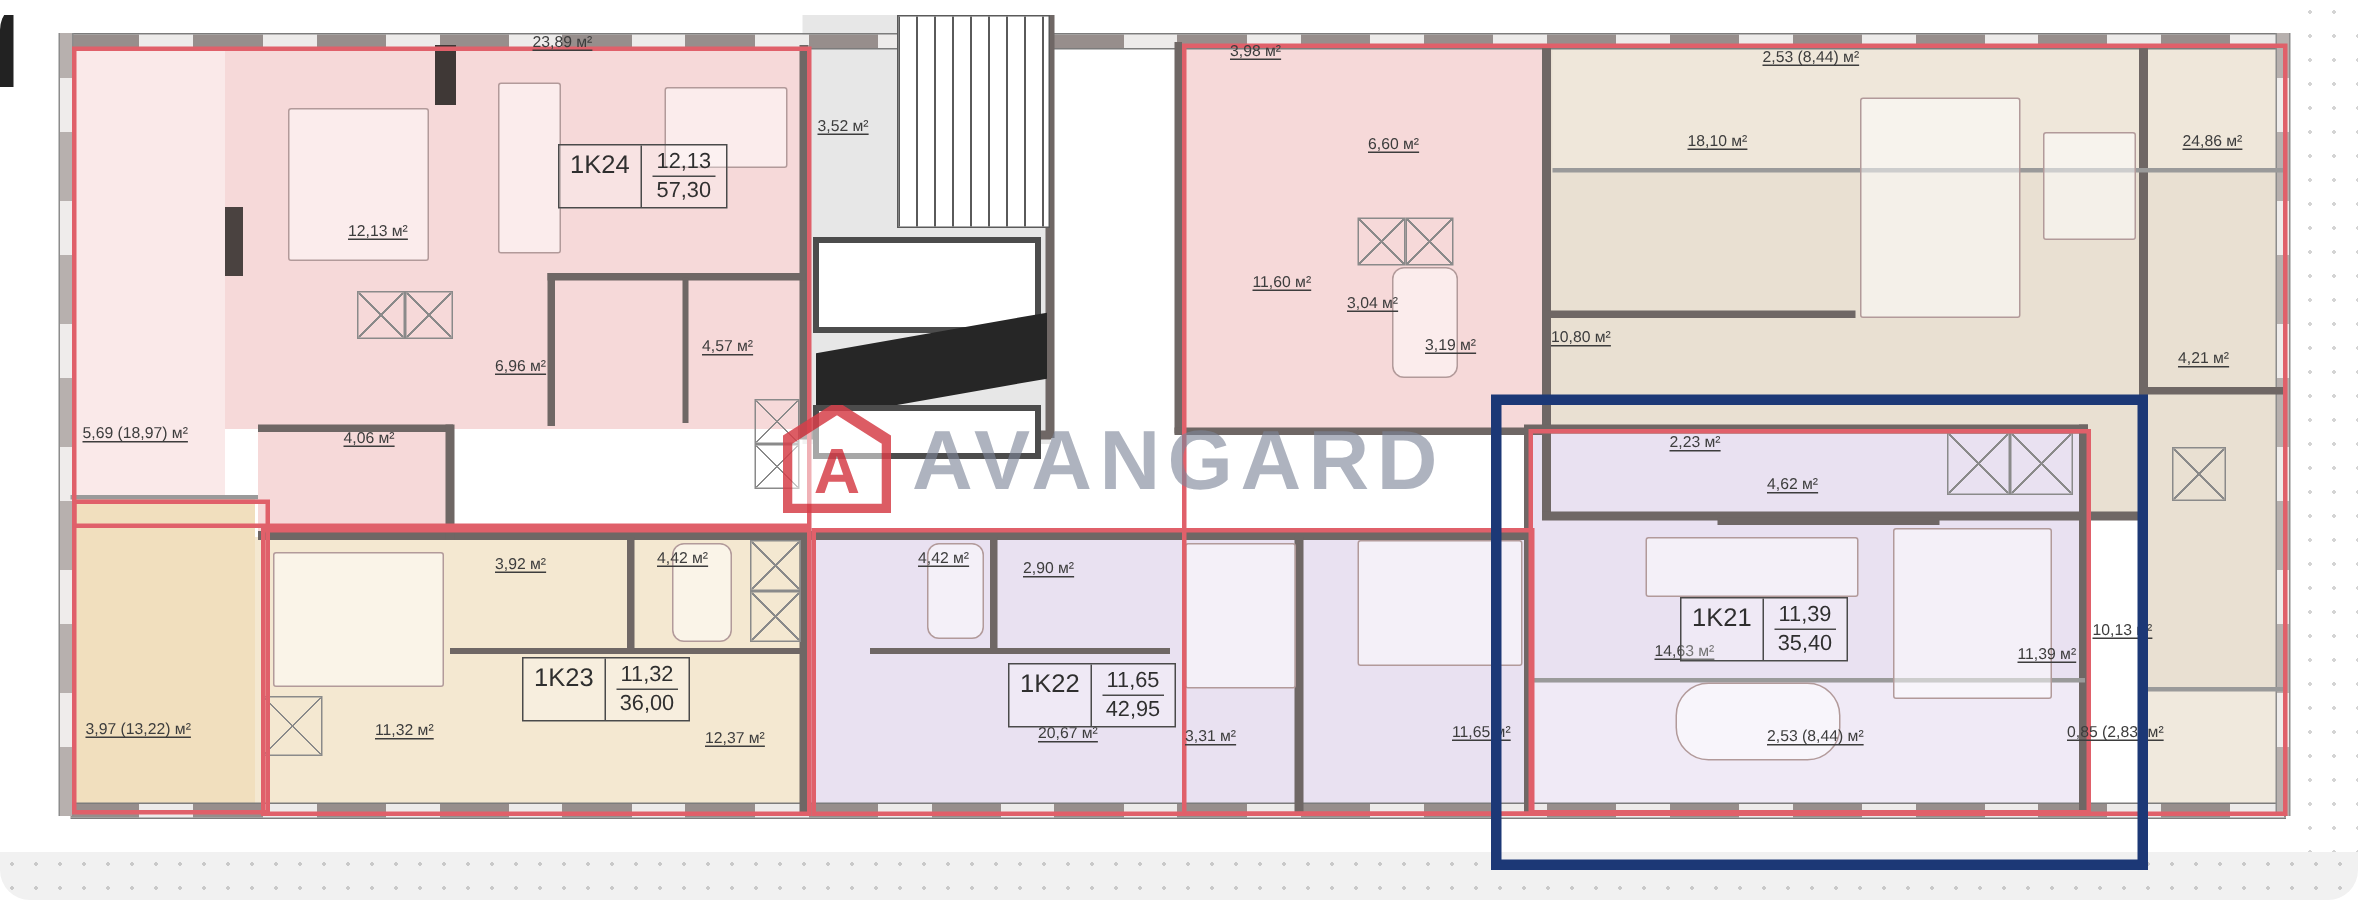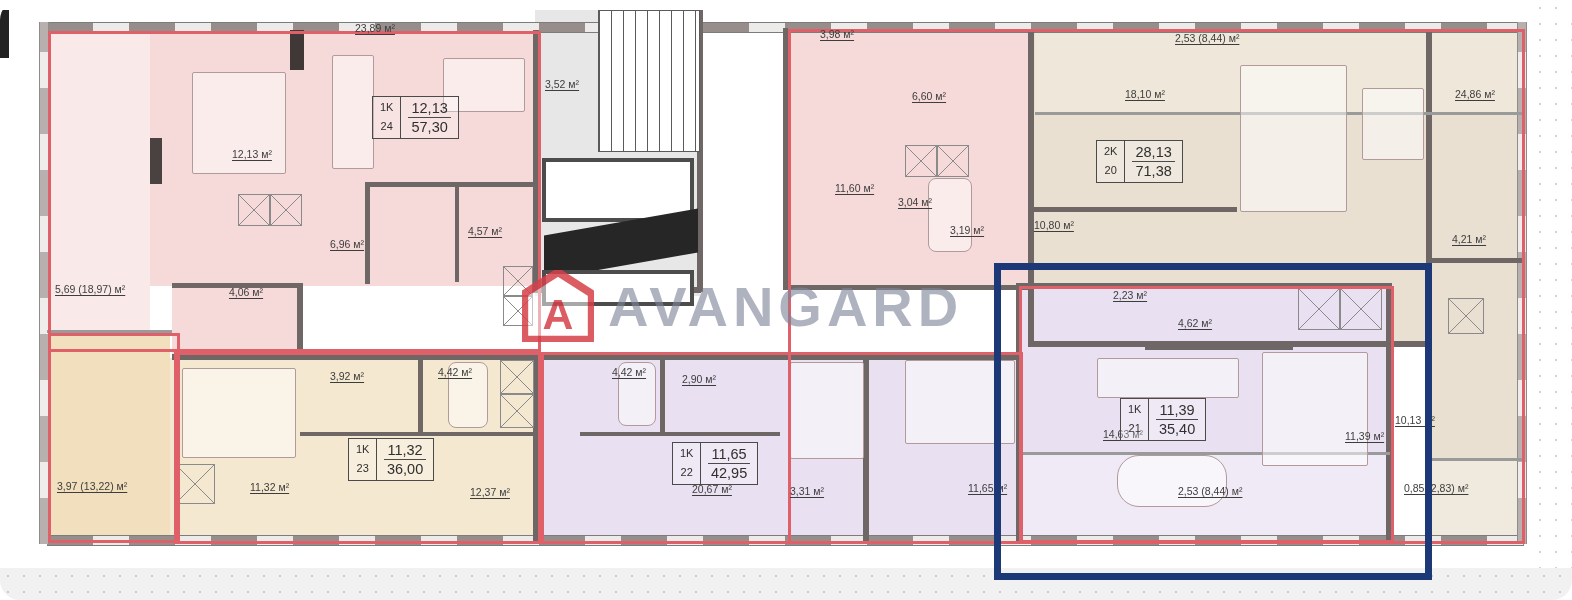--- a/index.html
+++ b/index.html
@@ -11,21 +11,21 @@
   .w{position:absolute;background:#6f6765;}
   .band-h{position:absolute;height:9px;background:repeating-linear-gradient(90deg,#978e8c 0 46px,#edebea 46px 82px);border-top:1px solid #7c7c7c;border-bottom:1px solid #7c7c7c;}
   .band-v{position:absolute;width:8px;background:repeating-linear-gradient(0deg,#b7b0ae 0 46px,#efeceb 46px 82px);border-left:1px solid #8c8c8c;border-right:1px solid #8c8c8c;}
   .red{position:absolute;border:3px solid #e0606a;pointer-events:none;}
   .xb{position:absolute;border:1px solid #8a8a8a;background:
       linear-gradient(45deg,transparent calc(50% - 0.7px),#8a8a8a calc(50% - 0.7px),#8a8a8a calc(50% + 0.7px),transparent calc(50% + 0.7px)),
       linear-gradient(-45deg,transparent calc(50% - 0.7px),#8a8a8a calc(50% - 0.7px),#8a8a8a calc(50% + 0.7px),transparent calc(50% + 0.7px));}
   .fu{position:absolute;border:1px solid #b29a9a;background:rgba(255,255,255,0.5);border-radius:2px;}
   .rl{position:absolute;font-size:10.5px;color:#3d3d3d;text-decoration:underline;text-underline-offset:2px;white-space:nowrap;}
   .ub{position:absolute;display:flex;border:1.5px solid #4a4a4a;background:rgba(255,255,255,0.28);color:#2f2f2f;}
-  .ub-l{display:flex;flex-direction:column;justify-content:space-around;padding:2px 7px;border-right:1.5px solid #4a4a4a;font-size:11px;line-height:1.25;text-align:center;}
+  .ub-l{display:flex;justify-content:space-around;padding:2px 7px;border-right:1.5px solid #4a4a4a;font-size:17px;line-height:1.25;}
   .ub-r{display:flex;flex-direction:column;justify-content:center;align-items:center;padding:2px 7px;font-size:14.5px;line-height:1.25;}
   .ub-r .liv{border-bottom:1.2px solid #4a4a4a;padding:0 3px;}
   .stairs{position:absolute;left:598px;top:10px;width:100px;height:140px;border:1px solid #5a5a5a;background:#fff;
       background-image:repeating-linear-gradient(to right,#5a5a5a 0 1px,transparent 1px 12px);}
   .lift{position:absolute;border:4px solid #4c4c4c;background:#fff;}
   .wedge{position:absolute;left:544px;top:222px;width:154px;height:44px;background:#262626;transform:skewY(-10deg);}
   .rail{position:absolute;background:#9a9a9a;}
   .wm{position:absolute;left:522px;top:270px;display:flex;align-items:center;gap:14px;pointer-events:none;}
   .wm-text{font-size:56px;font-weight:800;letter-spacing:5px;color:rgba(124,133,152,0.62);}
   .hl{position:absolute;border:7px solid #1c3876;}
@@ -159,40 +159,30 @@
 <div class="rl" style="left:682px;top:373px;">2,90 м²</div>
 <div class="rl" style="left:692px;top:483px;">20,67 м²</div>
 <div class="rl" style="left:790px;top:485px;">3,31 м²</div>
 <div class="rl" style="left:968px;top:482px;">11,65 м²</div>
 <div class="rl" style="left:1113px;top:289px;">2,23 м²</div>
 <div class="rl" style="left:1178px;top:317px;">4,62 м²</div>
 <div class="rl" style="left:1103px;top:428px;">14,63 м²</div>
 <div class="rl" style="left:1345px;top:430px;">11,39 м²</div>
 <div class="rl" style="left:1178px;top:485px;">2,53 (8,44) м²</div>
 <div class="rl" style="left:1395px;top:414px;">10,13 м²</div>
-<div class="rl" style="left:1378px;top:482px;margin-left:26px;">0,85 (2,83) м²</div>
+<div class="rl" style="left:1378px;top:482px;">0,85 (2,83) м²</div>
 
 <div class="ub" style="left:372px;top:96px;">
   <div class="ub-l">
         <span>1K</span>
         <span>24</span>
       </div>
   <div class="ub-r">
         <span class="liv">12,13</span>
         <span>57,30</span>
-      </div>
-</div>
-<div class="ub" style="left:1096px;top:140px;">
-  <div class="ub-l">
-        <span>2K</span>
-        <span>20</span>
-      </div>
-  <div class="ub-r">
-        <span class="liv">28,13</span>
-        <span>71,38</span>
       </div>
 </div>
 <div class="ub" style="left:348px;top:438px;">
   <div class="ub-l">
         <span>1K</span>
         <span>23</span>
       </div>
   <div class="ub-r">
         <span class="liv">11,32</span>
         <span>36,00</span>

